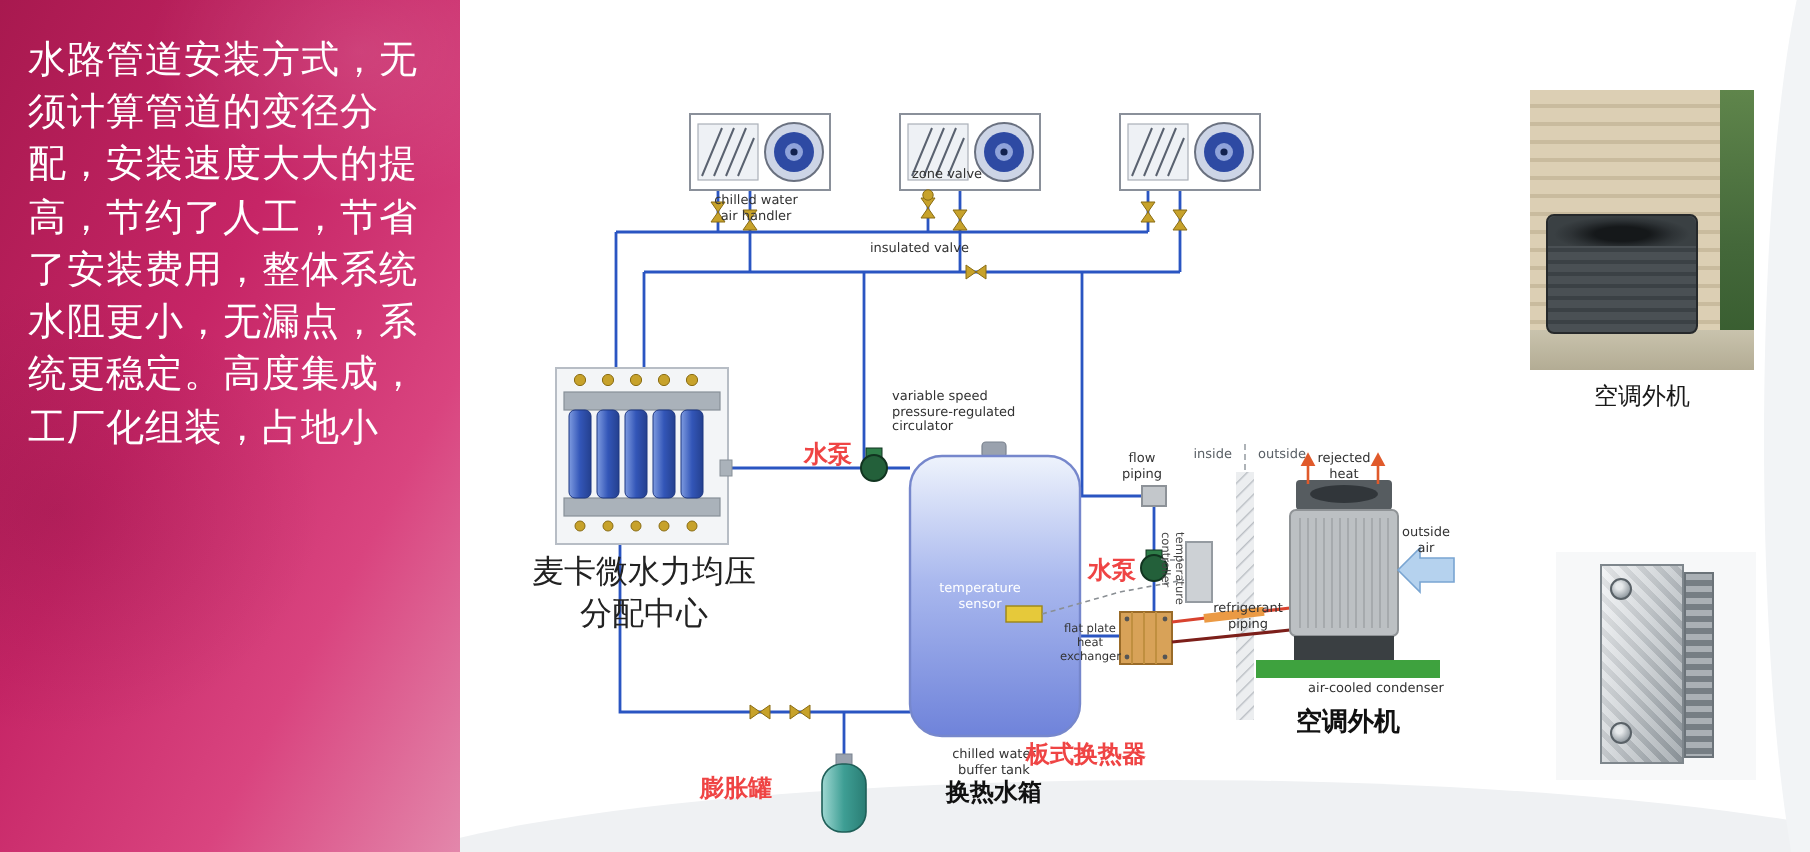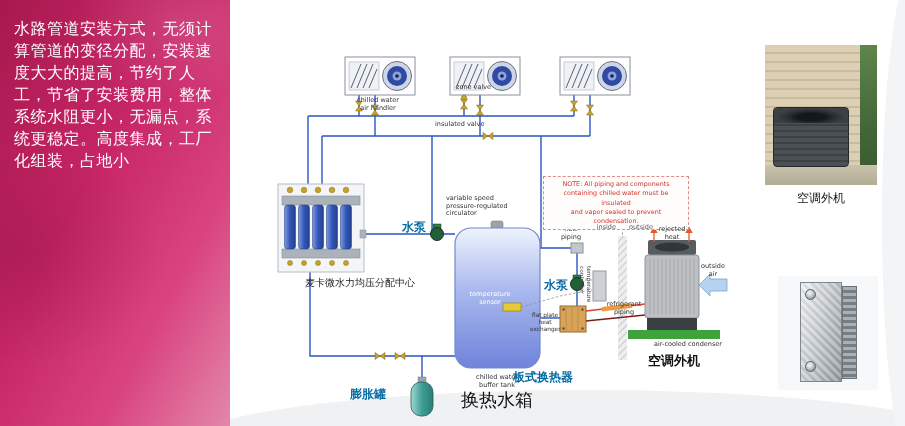--- a/index.html
+++ b/index.html
@@ -14,35 +14,35 @@
      background:#f2f4f6; border-radius:50%; z-index:0; }
 
   
   .sidebar { position:absolute; left:0; top:0; width:230px; height:426px; z-index:3;
      padding:18px 14px 0 14px;
      background:
        radial-gradient(150px 110px at 78% 6%, rgba(255,255,255,0.12), rgba(255,255,255,0) 70%),
        radial-gradient(190px 160px at 12% 60%, rgba(90,5,40,0.18), rgba(90,5,40,0) 70%),
        linear-gradient(118deg, #a8194f 0%, #c62566 40%, #d9447f 72%, #e387ab 100%); }
   .sidebar-title { color:#f3bcd1; font-size:14.5px; line-height:1.5; white-space:pre-line; margin-bottom:30px; }
-  .sidebar-body { color:#ffffff; font-size:16px; line-height:1.38; letter-spacing:0.5px; overflow-wrap:anywhere; }
+  .sidebar-body { color:#ffffff; font-size:19px; line-height:1.38; letter-spacing:0.5px; overflow-wrap:anywhere;font-family:Liberation Serif, serif; }
 
   
   .diagram { position:absolute; left:230px; top:0; width:530px; height:426px; z-index:1; }
   .dsvg { position:absolute; left:0; top:0; }
   .dlabel { position:absolute; white-space:pre-line; }
   .t6  { font-size:6.5px; line-height:1.18; color:#333; }
   .t55 { font-size:5.8px; line-height:1.18; color:#333; }
   .t6v { writing-mode:vertical-rl; font-size:5.8px; line-height:1.2; color:#444; }
   .gray { color:#5a6066; }
   .white { color:#ffffff; }
-  .cn11 { font-size:10px; color:#222;margin-left:38px; }
-  .cn12 { font-size:12px; font-weight:bold; color:#0369a1; }
+  .cn11 { font-size:16px; color:#222; }
+  .cn12 { font-size:12px; font-weight:bold; color:#ef4444; }
   .cn13 { font-size:13px; font-weight:bold; color:#111; }
-  .cn14 { font-size:18px; font-weight:normal; color:#111; }
+  .cn14 { font-size:12px; font-weight:bold; color:#111; }
   .center { text-align:center; }
   .note { font-size:6.4px; line-height:1.45; color:#d3342e; text-align:center;
           border:1px dashed #e08a8a; background:#fffcfc; padding:3px 4px; }
 
   
   .photo { position:absolute; overflow:hidden; z-index:1; }
   .photo1 { left:765px; top:45px; width:112px; height:140px;
      background:repeating-linear-gradient(180deg,#dccfb4 0 7px,#c9bb9e 7px 9px); }
   .photo1 .foliage { position:absolute; right:0; top:0; width:17px; height:100%;
      background:linear-gradient(180deg,#5f854b,#44683a 55%,#355a2d); }
@@ -265,23 +265,20 @@
     <div class="dlabel t6v" style="left:348px;top:266px;height:50px">temperature
 controller</div>
     <div class="dlabel t6 center" style="left:224px;top:374px;width:86px">chilled water
 buffer tank</div>
     <div class="dlabel cn14 center" style="left:231px;top:388px;width:72px">换热水箱</div>
     <div class="dlabel t55 center" style="left:300px;top:312px;width:30px">flat plate
 heat
 exchanger</div>
     <div class="dlabel cn12 center" style="left:281px;top:369px;width:64px">板式换热器</div>
     <div class="dlabel cn12" style="left:120px;top:386px;width:42px">膨胀罐</div>
-    <div class="dlabel note" style="left:313px;top:176px;width:146px">NOTE:  All piping and components
-containing chilled water must be insulated
-and vapor sealed to prevent condensation.</div>
     <div class="dlabel t6 gray" style="left:356px;top:224px;width:30px;text-align:right">inside</div>
     <div class="dlabel t6 gray" style="left:399px;top:224px;width:34px">outside</div>
     <div class="dlabel t6 center" style="left:428px;top:226px;width:28px">rejected
 heat</div>
     <div class="dlabel t6 center" style="left:466px;top:263px;width:34px">outside
 air</div>
     <div class="dlabel t6 center" style="left:376px;top:301px;width:36px">refrigerant
 piping</div>
     <div class="dlabel t6 center" style="left:412px;top:341px;width:92px">air-cooled condenser</div>
     <div class="dlabel cn13 center" style="left:408px;top:352px;width:72px">空调外机</div>

